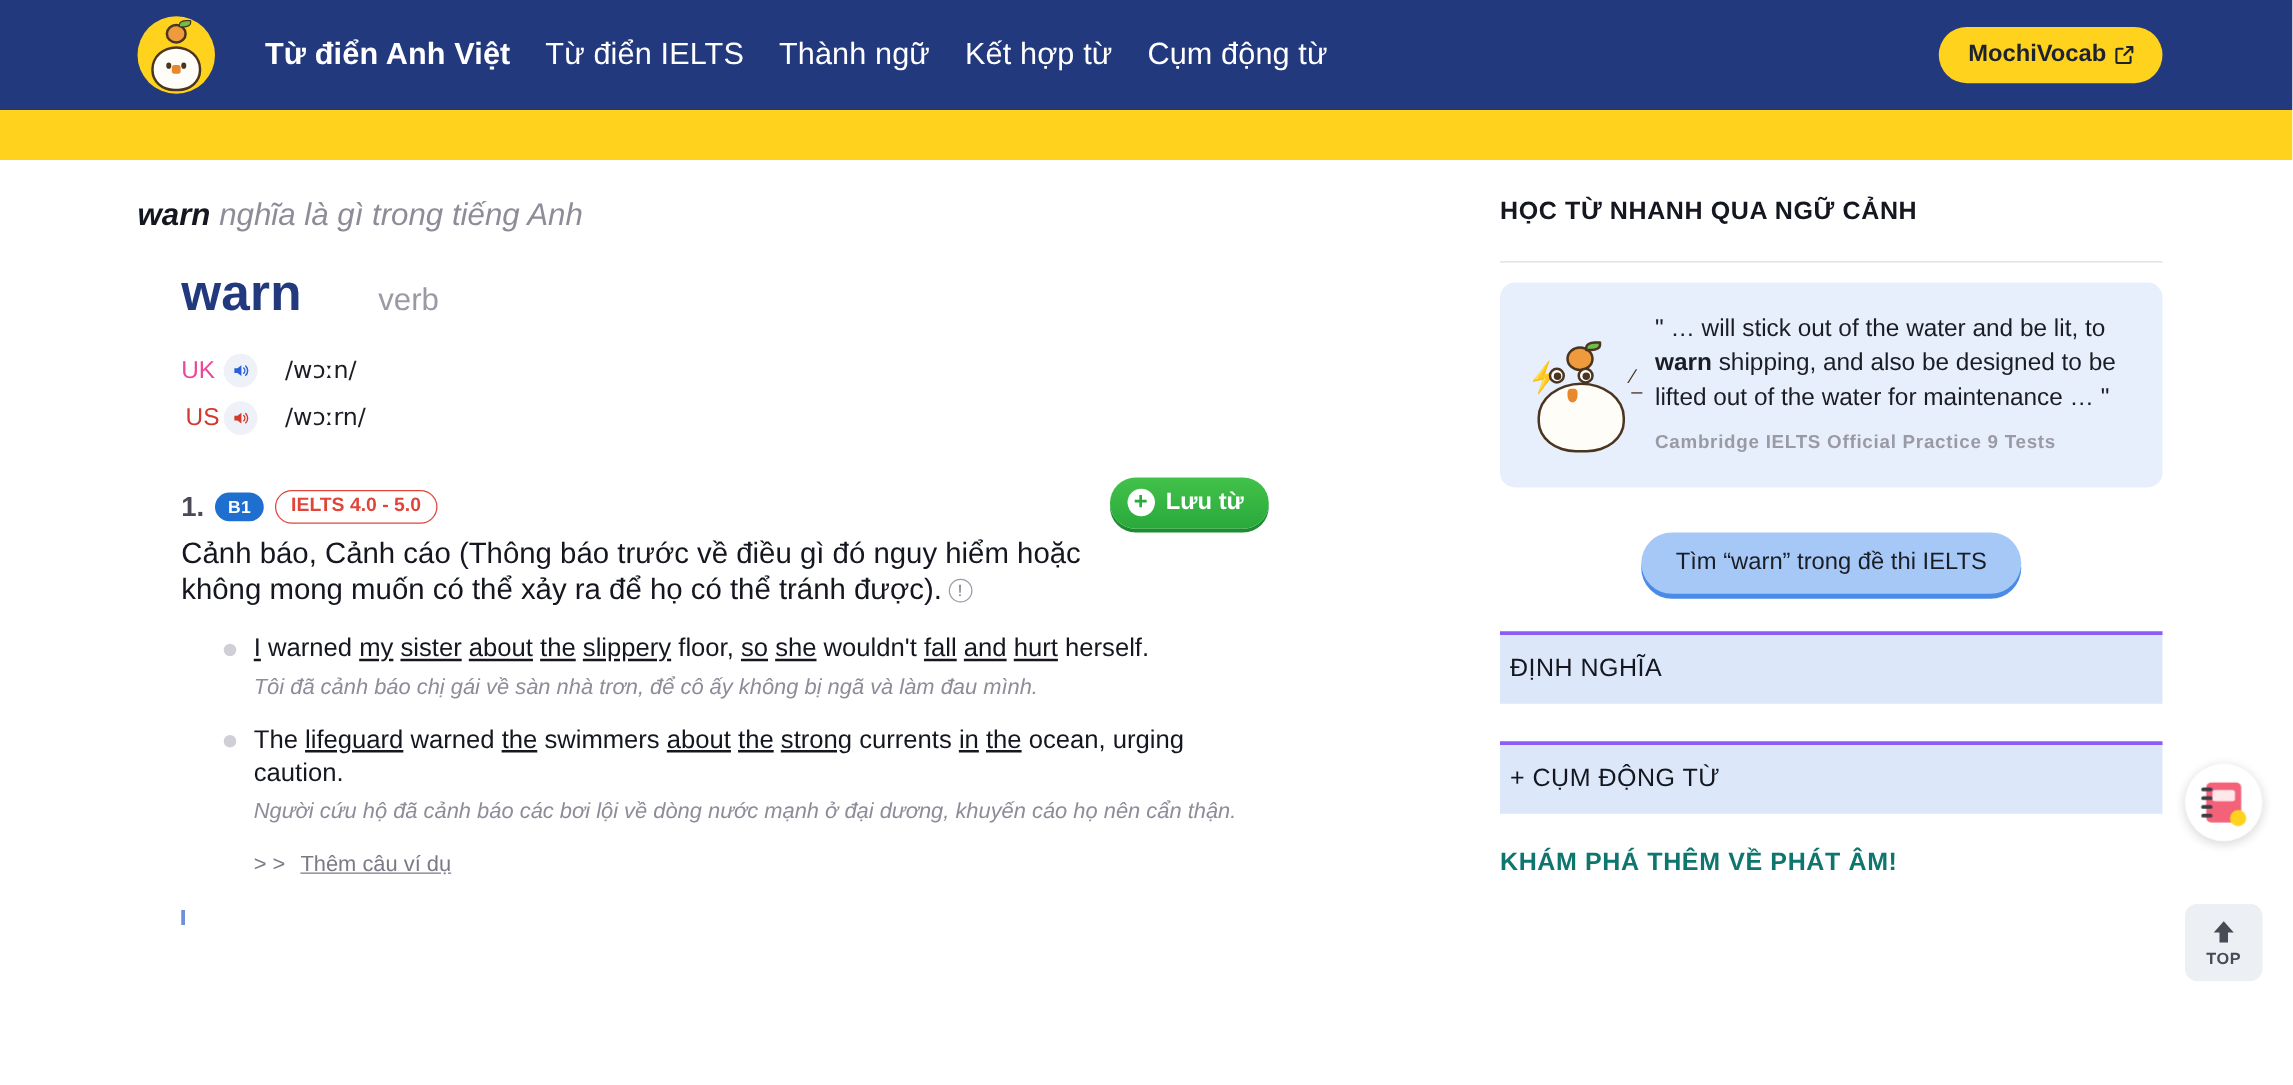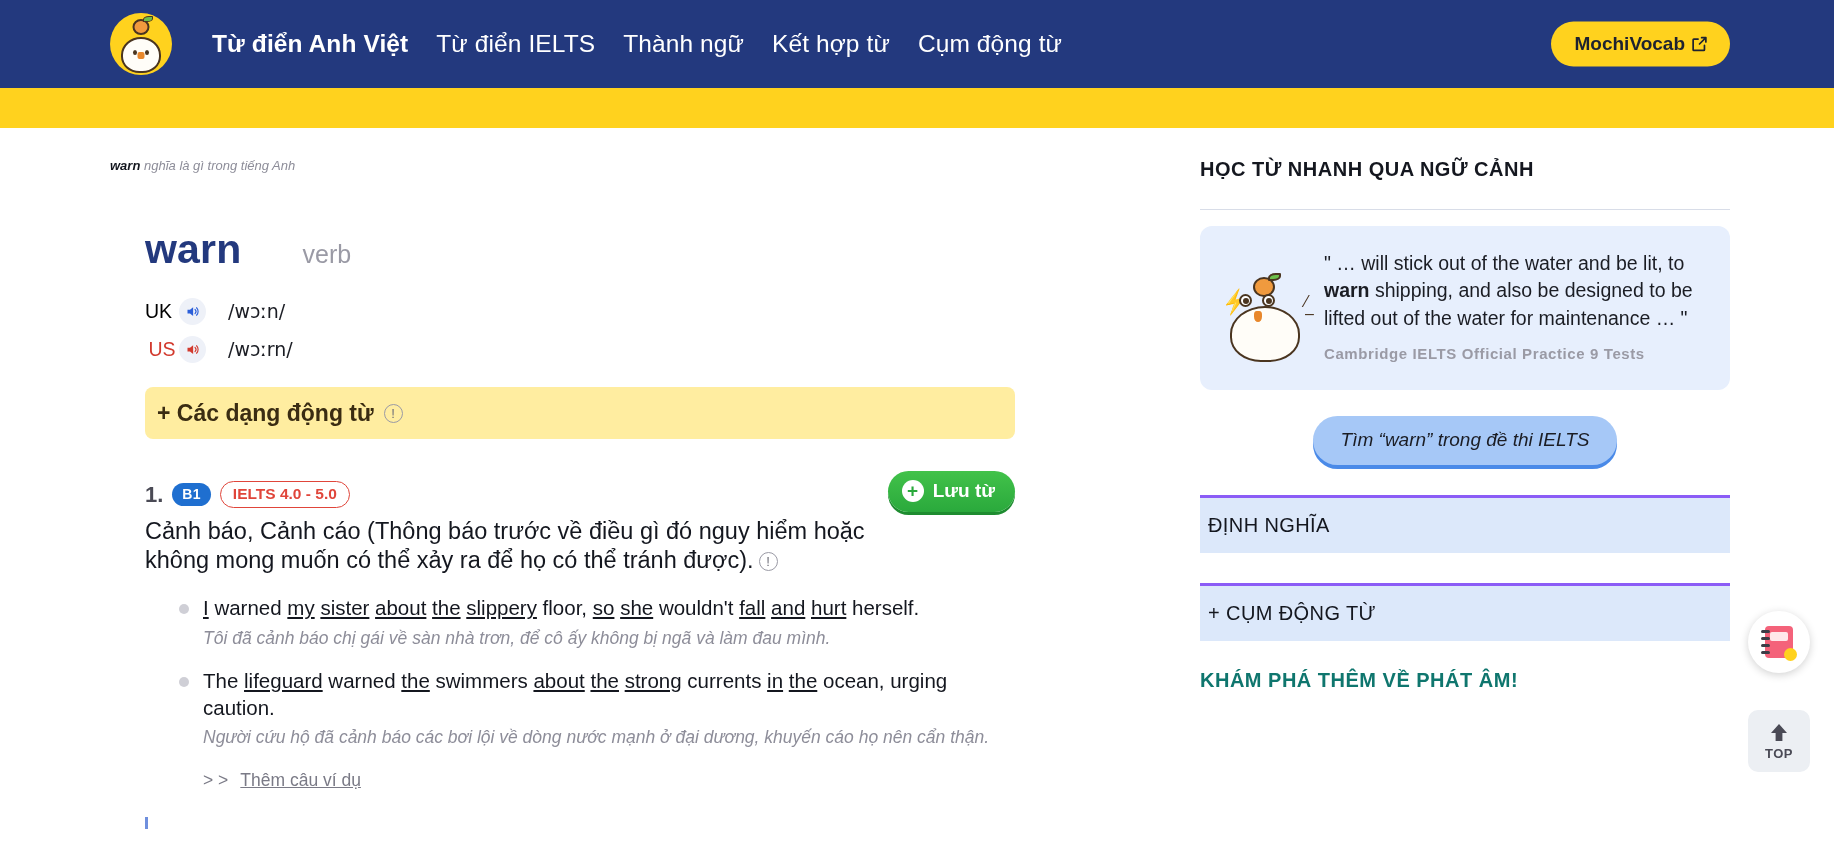--- a/index.html
+++ b/index.html
@@ -124,24 +124,24 @@
     padding: 30px 0 0 110px;
   }
   .side-col {
     width: 674px;
     padding: 30px 104px 0 40px;
     position: relative;
   }
 
   
   .crumb {
-    font-size: 13px;
+    font-size: 25px;
     color: #8d8d99;
     font-style: italic;
-    margin-bottom: 53px;
+    margin-bottom: 24px;
   }
   .crumb b { color: #14171f; font-style: italic; font-weight: 700; }
 
   .word-block { padding-left: 35px; }
   .headword-row {
     display: flex; align-items: baseline; gap: 17px;
     margin-bottom: 22px;
   }
   .headword {
     font-size: 41px;
@@ -157,21 +157,21 @@
 
   .phon-row {
     display: flex; align-items: center; gap: 0;
     margin-bottom: 6px;
     height: 32px;
   }
   .phon-label {
     width: 34px;
     font-size: 19.5px;
   }
-  .phon-label.uk { color: #000000; }
+  .phon-label.uk { color: #ec4899; }
   .phon-label.us { color: #d23a2e; text-align: center; }
   .spk {
     width: 27px; height: 27px;
     border-radius: 50%;
     background: #eef1f8;
     display: flex; align-items: center; justify-content: center;
     margin-right: 22px;
     cursor: pointer;
     flex: 0 0 27px;
   }
@@ -375,31 +375,30 @@
   .ctx-src {
     margin-top: 12px;
     font-size: 15px;
     font-weight: 700;
     color: #9a9aa5;
     letter-spacing: .6px;
     line-height: 1.32;
   }
   .ctx-btn {
     display: block;
-    margin: 26px auto 0;
+    margin: 36px auto 0;
     background: #a6c8f7;
     border: none;
     box-shadow: 0 4px 0 #4a8ae8;
     border-radius: 999px;
     color: #1b1d24;
     font-size: 19px;
     padding: 13px 28px 14px;
     cursor: pointer;
     font-family: "Liberation Sans", sans-serif;
-    font-style: italic;
   }
 
   .side-section {
     margin-top: 30px;
     border-top: 3px solid #8b5cf6;
   }
   .side-bar-head {
     background: #dce8fa;
     font-size: 20px;
     color: #14171f;
@@ -454,21 +453,21 @@
   .flash-rings {
     position: absolute; left: -4px; top: 4px;
     width: 8px; height: 24px;
   }
   .flash-rings i {
     display: block; width: 9px; height: 3px;
     background: #3c3c46; margin-bottom: 4px; border-radius: 2px;
   }
   .fab-top {
     position: fixed;
-    right: 24px; bottom: 96px;
+    right: 24px; bottom: 83px;
     width: 62px; height: 62px;
     border-radius: 10px;
     background: #eceff3;
     display: flex; flex-direction: column;
     align-items: center; justify-content: center;
     gap: 1px;
     cursor: pointer;
   }
   .fab-top .lbl {
     font-size: 13px;
@@ -540,24 +539,20 @@
         <div class="spk">
           <svg width="15" height="15" viewBox="0 0 24 24" fill="#d23a2e">
             <path d="M4 9v6h4l5 4V5L8 9H4z"></path>
             <path d="M16 8.5a5 5 0 0 1 0 7" fill="none" stroke="#d23a2e" stroke-width="1.8" stroke-linecap="round"></path>
             <path d="M18.5 6a8.5 8.5 0 0 1 0 12" fill="none" stroke="#d23a2e" stroke-width="1.8" stroke-linecap="round"></path>
           </svg>
         </div>
         <div class="ipa">/wɔːrn/</div>
       </div>
 
-      <div class="verbforms">
-        <span class="vf-text">+ Các dạng động từ</span>
-        <span class="info-ico">!</span>
-      </div>
 
       <div class="sense">
         <button class="save-btn">
           <span class="plus-circle">+</span>
           <span>Lưu từ</span>
         </button>
 
         <div class="sense-head">
           <span class="sense-num">1.</span>
           <span class="badge-cefr">B1</span>

